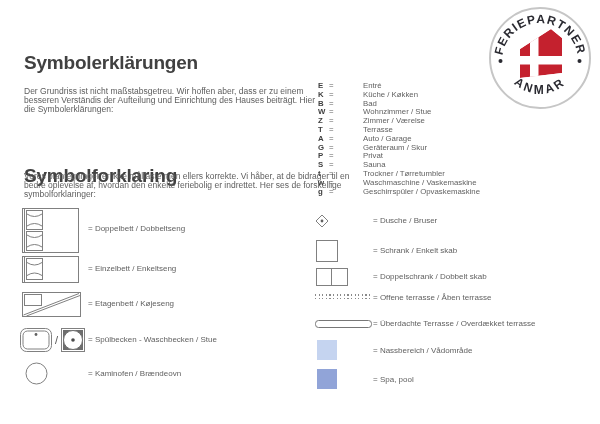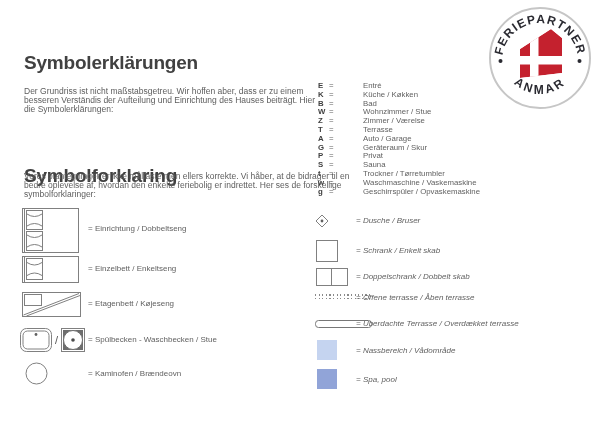--- a/index.html
+++ b/index.html
@@ -9,21 +9,21 @@
   .h-title{position:absolute; left:24px; margin:0; font-size:19px; font-weight:700; color:#414141; letter-spacing:-0.2px;}
   .h-de{top:52px;}
   .h-da{top:138px;margin-top:27px;}
   .intro{position:absolute; left:24px; margin:0; font-size:8.5px; line-height:9px; color:#5d5d5d;}
   .intro-de{top:87px; width:292px;}
   .intro-da{top:172px; width:330px;}
 
   
   .sym-label{position:absolute; font-size:8px; line-height:10px; color:#616161; white-space:nowrap;}
   .l-label{left:88px;}
-  .r-label{left:356px;font-style:italic;}
+  .r-label{left:373px;}
   .icon-abs{position:absolute;}
 
   
   .ab-list{position:absolute; left:318px; top:82px;}
   .ab-row{display:flex; height:8.8px; line-height:8.8px; font-size:7.8px; color:#616161;}
   .ab-key{width:11px; font-weight:700; color:#3f3f3f;}
   .ab-eq{width:10px; color:#616161;}
   .ab-label{white-space:nowrap;padding-left:24px;}
 
   
@@ -84,21 +84,21 @@
       <rect x="0.5" y="0.5" width="56" height="44" fill="#fff" stroke="#808080"></rect>
       <line x1="2.5" y1="0.5" x2="2.5" y2="44.5" stroke="#808080"></line>
       <rect x="4.5" y="2.5" width="16" height="19" fill="#fff" stroke="#808080"></rect>
       <path d="M5,6 Q12.5,11 20,6" fill="none" stroke="#808080"></path>
       <path d="M5,18 Q12.5,13 20,18" fill="none" stroke="#808080"></path>
       <rect x="4.5" y="23.5" width="16" height="19" fill="#fff" stroke="#808080"></rect>
       <path d="M5,27 Q12.5,32 20,27" fill="none" stroke="#808080"></path>
       <path d="M5,39 Q12.5,34 20,39" fill="none" stroke="#808080"></path>
     </svg>
   </div>
-  <div class="sym-label l-label" style="top:224px;">= Einrichtung / Dobbeltseng</div>
+  <div class="sym-label l-label" style="top:224px;">= Doppelbett / Dobbeltseng</div>
 
   <div class="icon-abs" style="left:22px; top:256px;">
     <svg width="57" height="27" viewBox="0 0 57 27">
       <rect x="0.5" y="0.5" width="56" height="26" fill="#fff" stroke="#808080"></rect>
       <line x1="2.5" y1="0.5" x2="2.5" y2="26.5" stroke="#808080"></line>
       <rect x="4.5" y="2.5" width="16" height="21" fill="#fff" stroke="#808080"></rect>
       <path d="M5,6.5 Q12.5,11.5 20,6.5" fill="none" stroke="#808080"></path>
       <path d="M5,19.5 Q12.5,14.5 20,19.5" fill="none" stroke="#808080"></path>
     </svg>
   </div>

